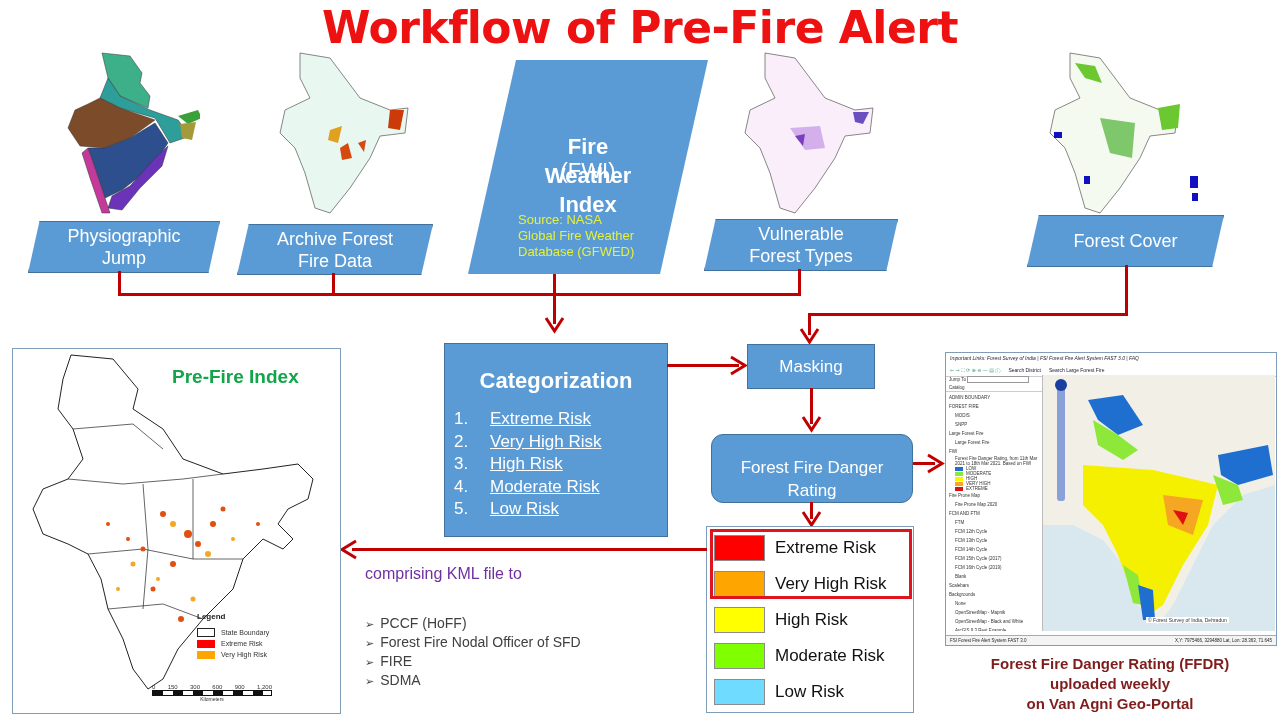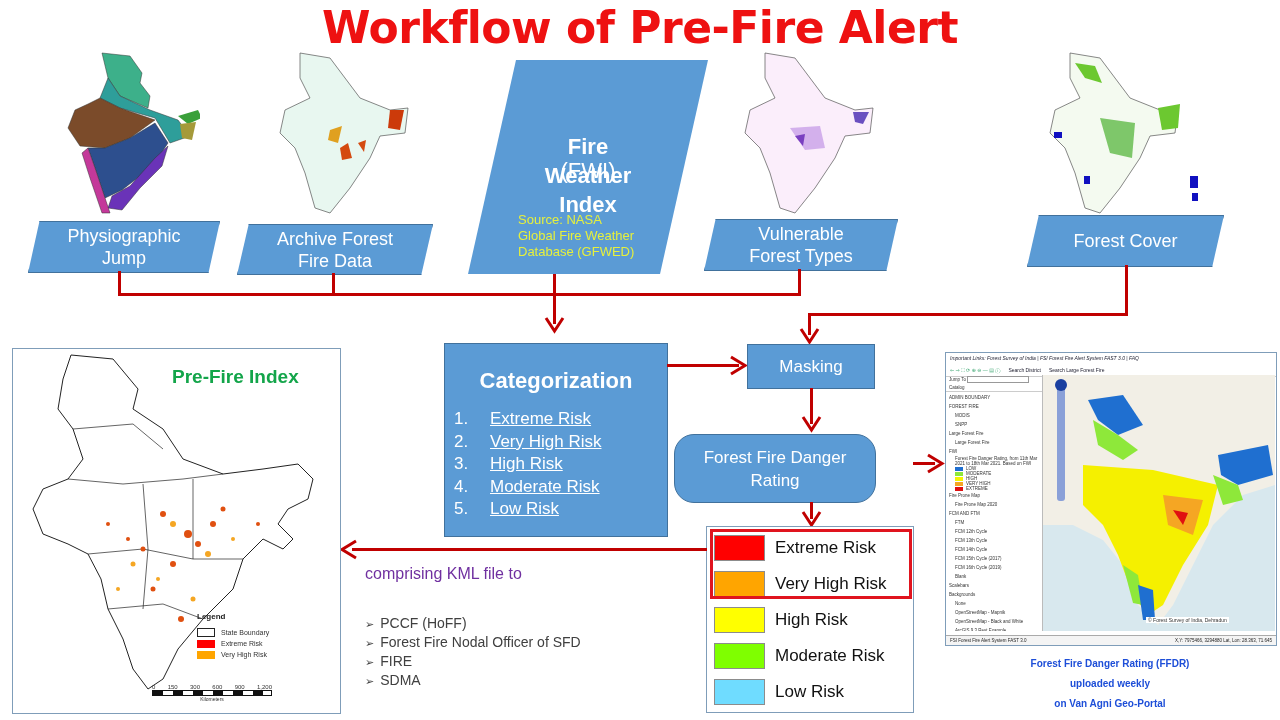--- a/index.html
+++ b/index.html
@@ -17,36 +17,36 @@
   .fwi-title { position:absolute; left:0; width:100%; top:72px; text-align:center; color:#fff;
                font-weight:bold; font-size:22px; line-height:29px; }
   .fwi-src { position:absolute; left:518px; top:212px; color:#e6f03c; font-size:13px; line-height:16px; }
   .box { background:#5b9bd5; border:1px solid #41719c; color:#fff; }
   .cat { left:444px; top:334px; width:222px; height:192px;margin-top:9px; }
   .cat-title { text-align:center; font-weight:bold; font-size:22px; margin-top:24px; }
   .cat-list { margin:14px 0 0 9px; padding:0; list-style:none; font-size:17px; line-height:22.5px;text-decoration:underline; }
   .cat-list li span.num { display:inline-block; width:36px; }
   .mask { left:747px; top:344px; width:126px; height:43px; display:flex; align-items:center;
           justify-content:center; font-size:17px; }
-  .ffdr { left:674px; top:434px; width:200px; height:67px; border-radius:20px; display:flex;
-          align-items:center; justify-content:center; text-align:center; font-size:17px; line-height:23px; }
+  .ffdr { left:711px; top:434px; width:200px; height:67px; border-radius:12px; display:flex;
+          align-items:flex-end; justify-content:center; text-align:center; font-size:17px; line-height:23px; }
   .legend { left:706px; top:526px; width:206px; height:185px; border:1px solid #7f9db9; background:#fff; }
   .leg-row { position:absolute; left:7px; height:28px; display:flex; align-items:center; }
   .swatch { width:51px; height:26px; border:1px solid #8c8c8c; box-sizing:border-box; }
   .leg-label { margin-left:10px; font-size:17px; color:#111; }
   .highlight { left:710px; top:529px; width:202px; height:70px; border:3px solid #e0141e; box-sizing:border-box; }
   .mapbox { border:1px solid #7f9db9; background:#fff; }
   .prefire { left:12px; top:348px; width:327px; height:364px; }
   .prefire-title { left:172px; top:366px; color:#13a54a; font-weight:bold; font-size:19px; }
   .dissem { left:365px; top:564px; color:#7030a0; font-size:16px; line-height:20px; }
   .dissem-list { left:365px; top:614px; color:#404040; font-size:14px; line-height:18px; margin:0; padding:0; list-style:none; }
   .dissem-list li::before { content:"\27A2"; margin-right:6px; font-size:11px; }
   .portal { left:945px; top:352px; width:330px; height:292px; }
-  .portal-caption { left:945px; top:654px; width:330px; text-align:center; color:#1d4ed8; font-weight:bold;
-                    font-size:10px; line-height:20px; }
+  .portal-caption { left:945px; top:654px; width:330px; text-align:center; color:#7f1d1d; font-weight:bold;
+                    font-size:15px; line-height:20px; }
   .line { background:#c00000; }
   .leg-small { font-size:7px; color:#333; }
 </style>
 </head>
 <body>
 
 <div class="abs title">Workflow of Pre-Fire Alert</div>
 
 <svg class="abs" style="left:60px;top:48px" width="140" height="170">
   <path d="M42 5 L70 8 L82 25 L80 35 L90 48 L88 60 L60 48 L48 30 Z" fill="#3db08a" stroke="#333" stroke-width="0.5"></path>

